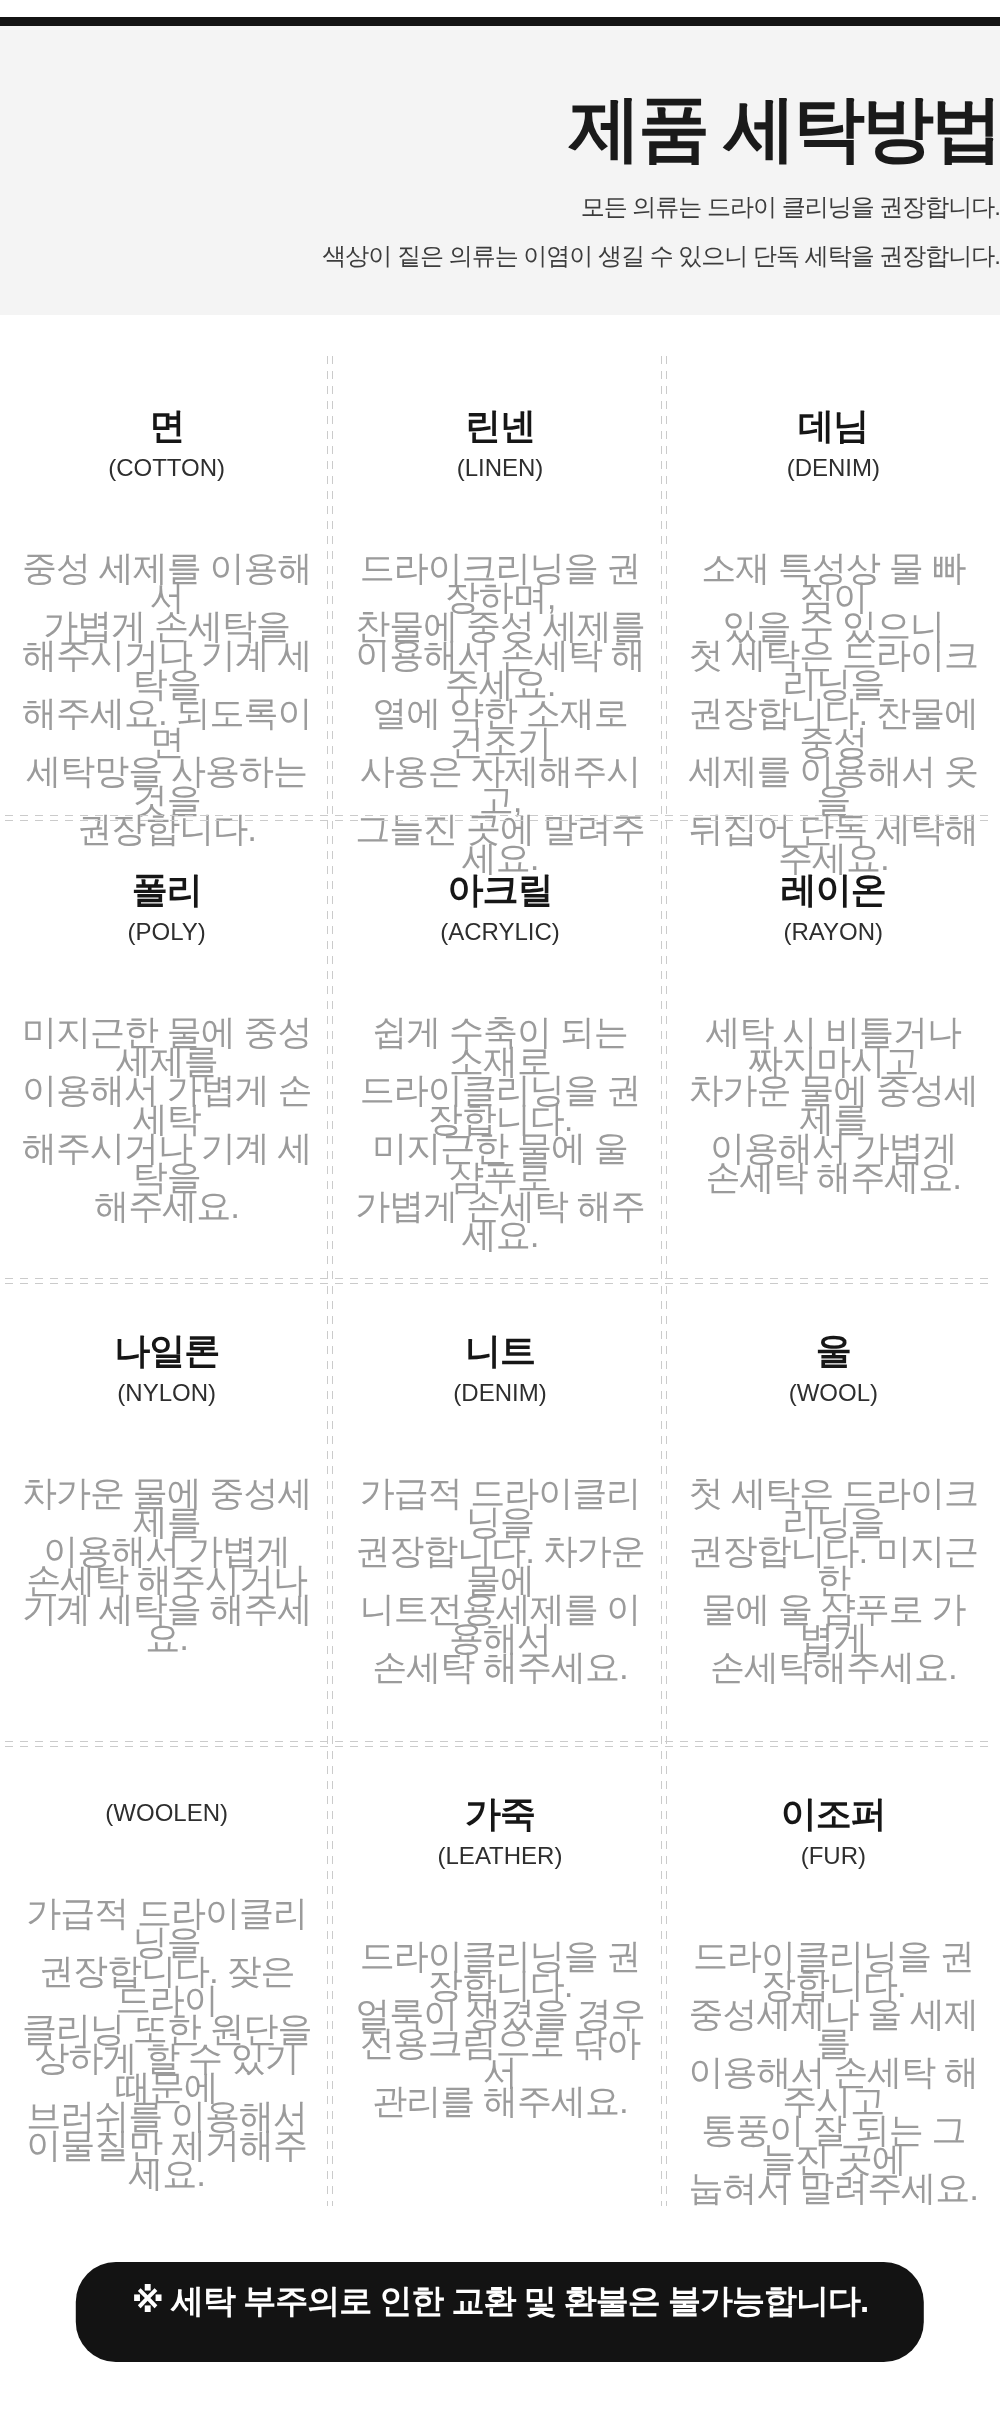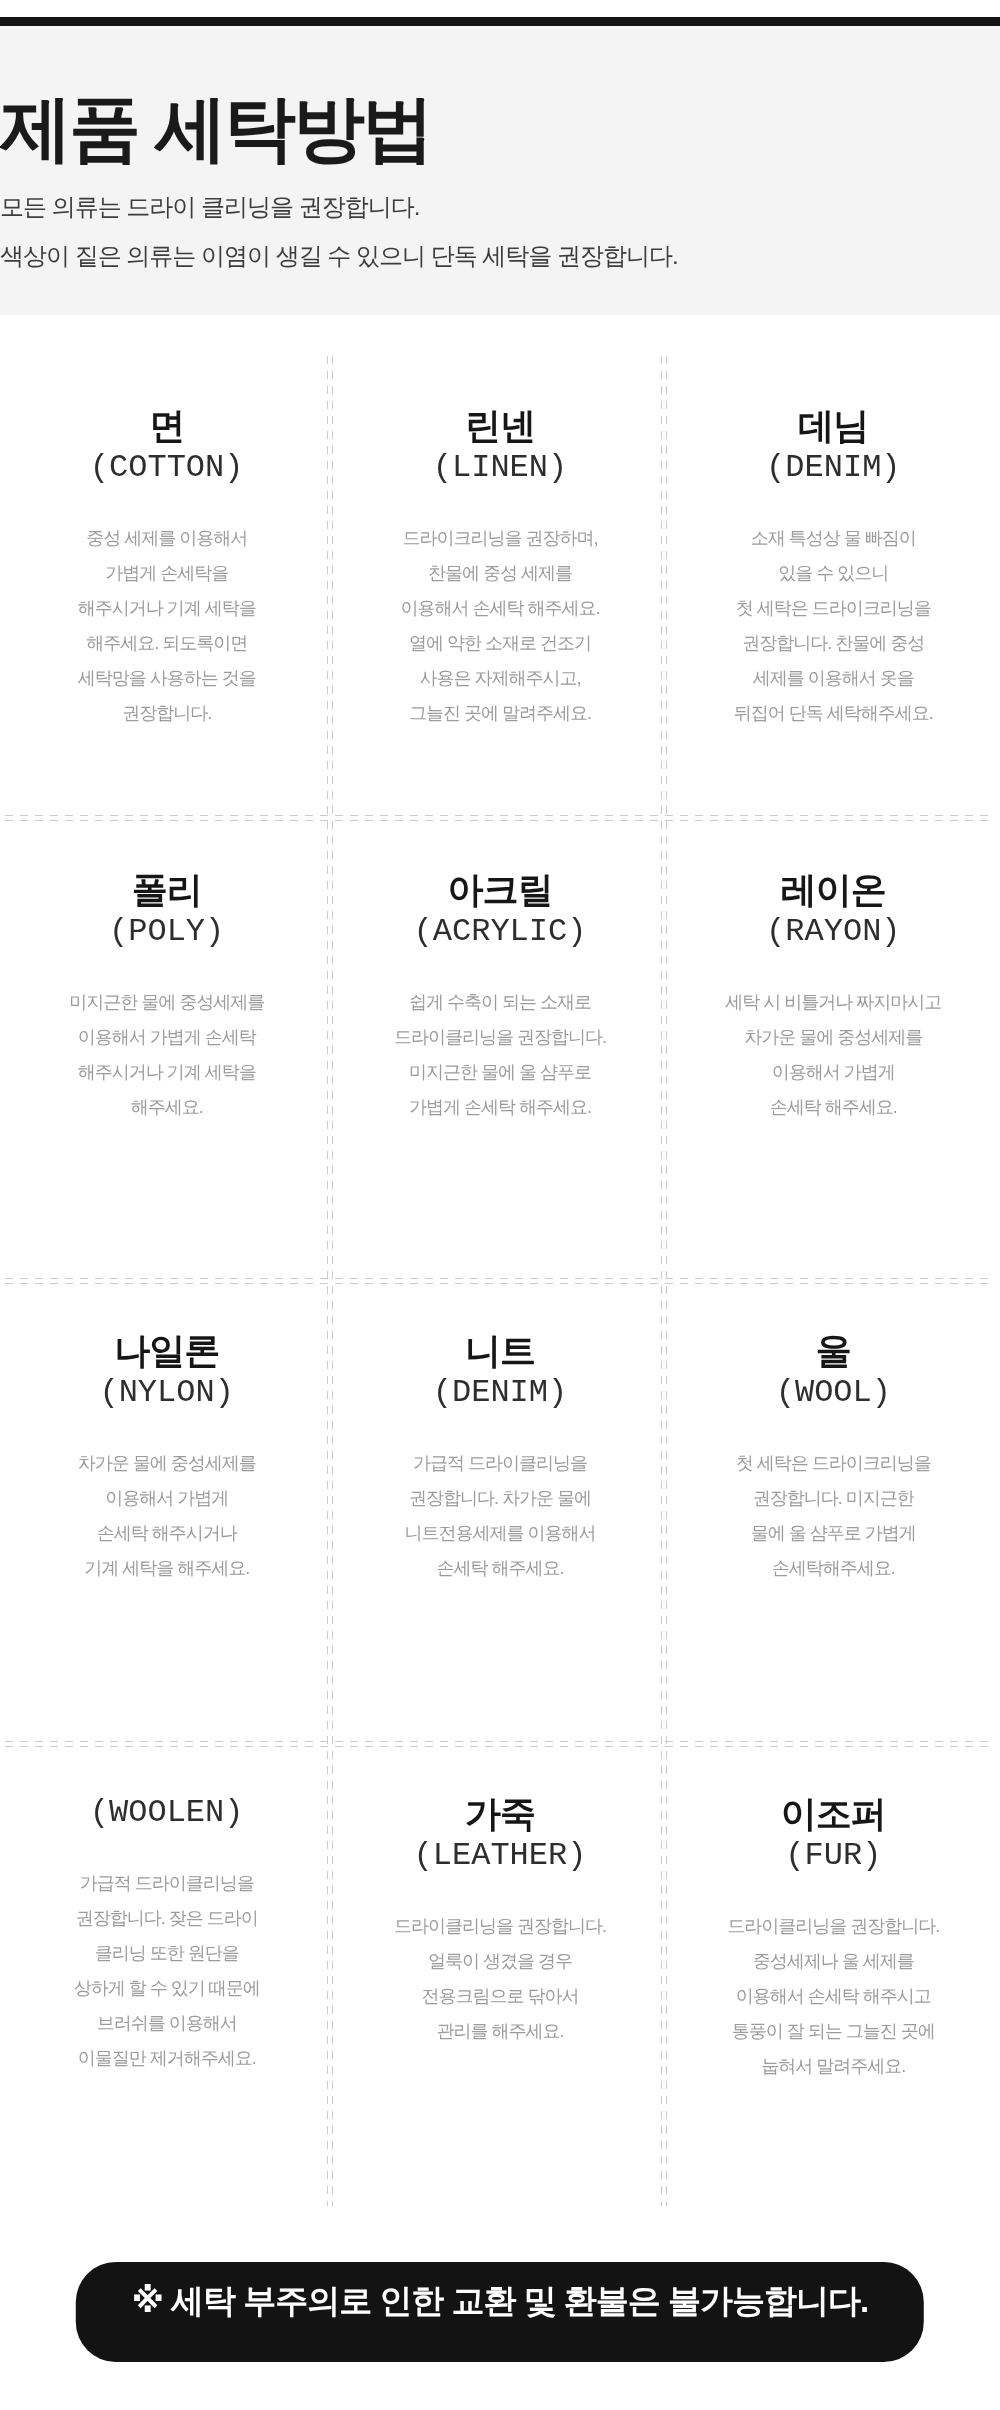--- a/index.html
+++ b/index.html
@@ -31,21 +31,22 @@
   }
   .top-bar{
     position:absolute;
     top:17px;left:0;right:0;height:9px;
     background:var(--top-bar);
   }
   .hero{
     position:absolute;
     top:26px;left:0;right:0;height:289px;
     background:var(--header-bg);
-    text-align:left;
+    text-align:right;
+    padding-left:44px;
   }
   .hero h1{
     margin:0;
     padding-top:62px;
     font-size:72px;
     line-height:80px;
     font-weight:800;
     letter-spacing:-3px;
     color:var(--title-text);
   }
@@ -71,30 +72,29 @@
   .cell .ko{
     margin:0;
     font-size:36px;
     line-height:43px;
     font-weight:700;
     letter-spacing:-1px;
     color:var(--fabric-title-text);
   }
   .cell .en{
     margin:4px 0 0;
-    font-size:32px;
+    font-size:24px;
     line-height:34px;
     color:var(--fabric-en-text);
-    font-family:Liberation Mono, monospace;
   }
   .cell .desc{
-    margin:36px 0 0;
+    margin:68px 0 0;
     white-space:pre-line;
-    font-size:18px;
-    line-height:35px;
+    font-size:35px;
+    line-height:29px;
     letter-spacing:-1px;
     color:var(--body-text);
   }
   
   .v-divider{
     position:absolute;
     top:356px;height:1850px;width:6px;
     background-image:
       repeating-linear-gradient(to bottom,var(--divider) 0 8px,transparent 8px 15px),
       repeating-linear-gradient(to bottom,var(--divider) 0 8px,transparent 8px 15px);

